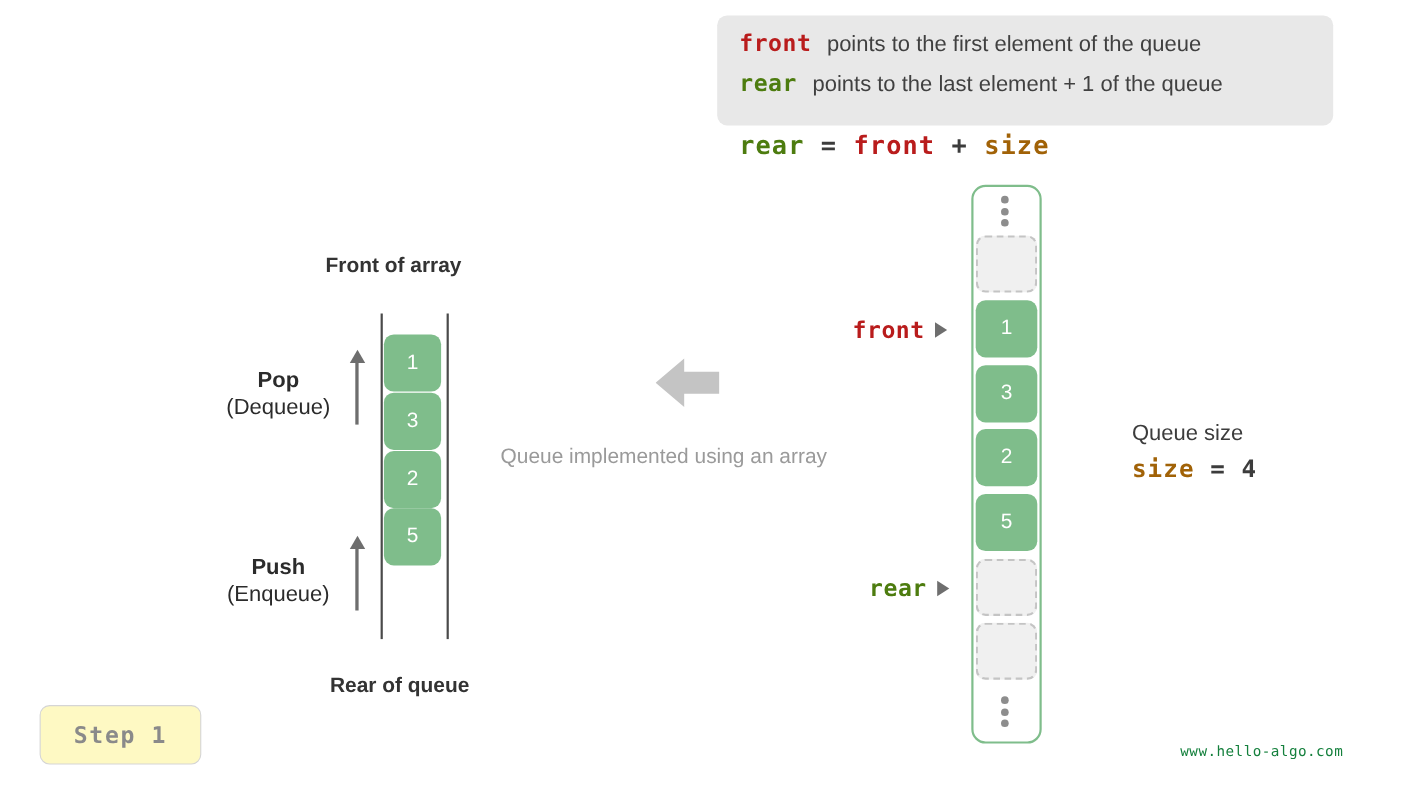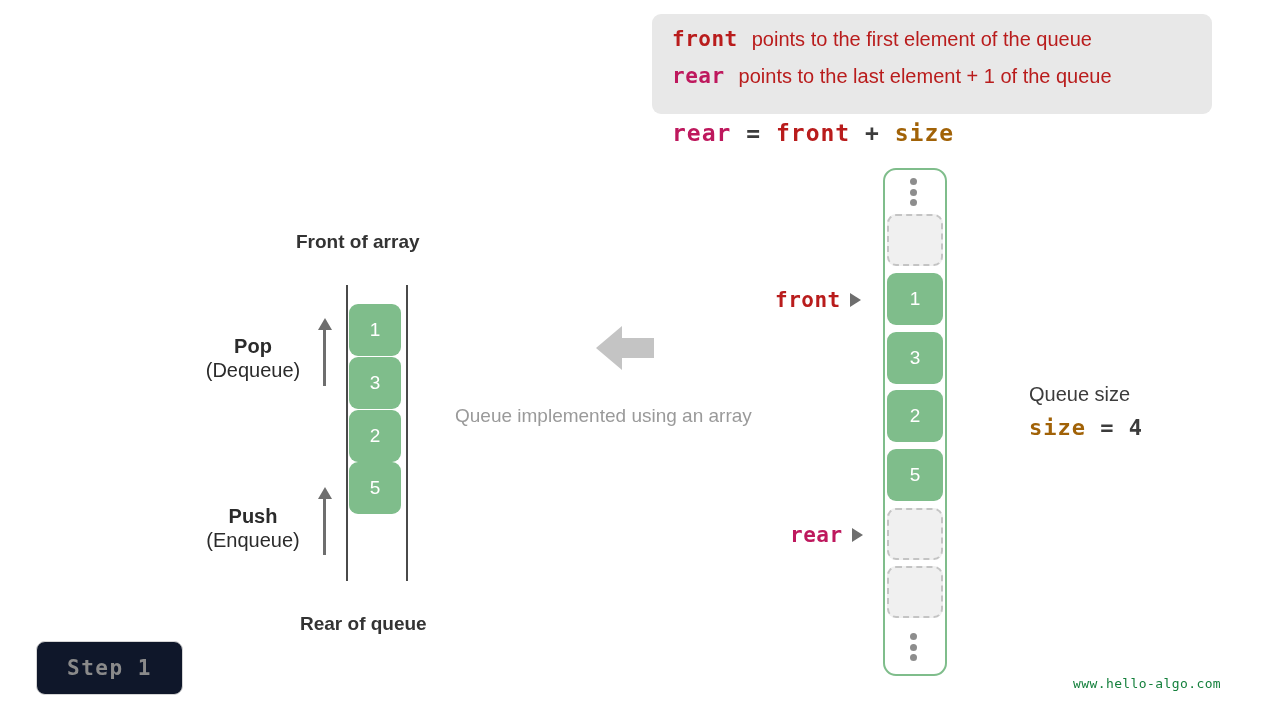--- a/index.html
+++ b/index.html
@@ -30,29 +30,29 @@
     display: flex;
     align-items: baseline;
     height: 37px;
     white-space: nowrap;
   }
   .mono {
     font-family: "DejaVu Sans Mono", "Liberation Mono", monospace;
     font-weight: bold;
   }
   .kw-front { color: #b91c1c; }
-  .kw-rear  { color: #be185d; }
+  .kw-rear  { color: #4d7c0f; }
   .kw-size  { color: #a16207; }
   .legend-kw {
     font-size: 21px;
     letter-spacing: 0.5px;
   }
   .legend-txt {
     font-size: 20px;
-    color: #b91c1c;
+    color: #404040;
     margin-left: 14px;
   }
 
   
   #formula {
     left: 672px; top: 120px;
     font-size: 23px;
     letter-spacing: 1px;
     color: #3c3c3c;
     white-space: pre;
@@ -197,21 +197,21 @@
   #size-panel .size-expr {
     font-size: 22px; color: #3c3c3c;
     letter-spacing: 1px;
     white-space: pre;
   }
 
   
   #step-badge {
     left: 36px; top: 641px;
     width: 145px; height: 52px;
-    background: #0f172a;
+    background: #fef9c3;
     border: 1px solid #d5d5d5;
     border-radius: 9px;
     display: flex;
     align-items: center;
     justify-content: center;
     font-size: 21px;
     color: #8a8a8a;
     letter-spacing: 1.5px;
   }
 

